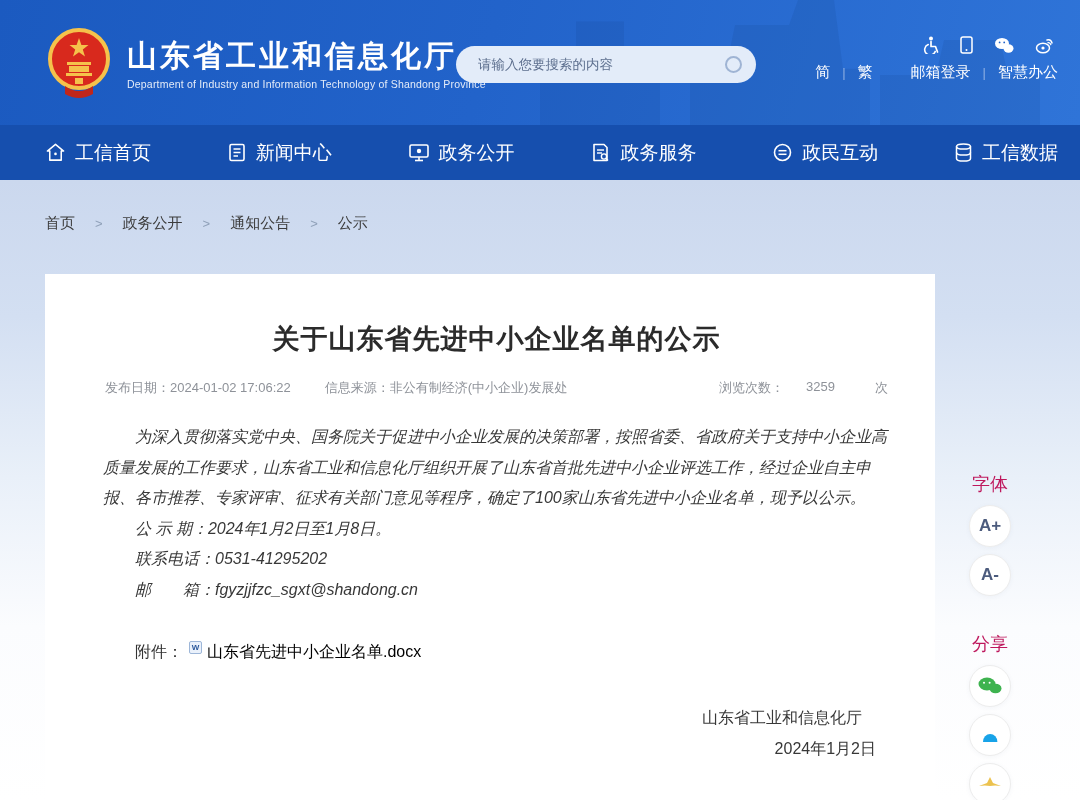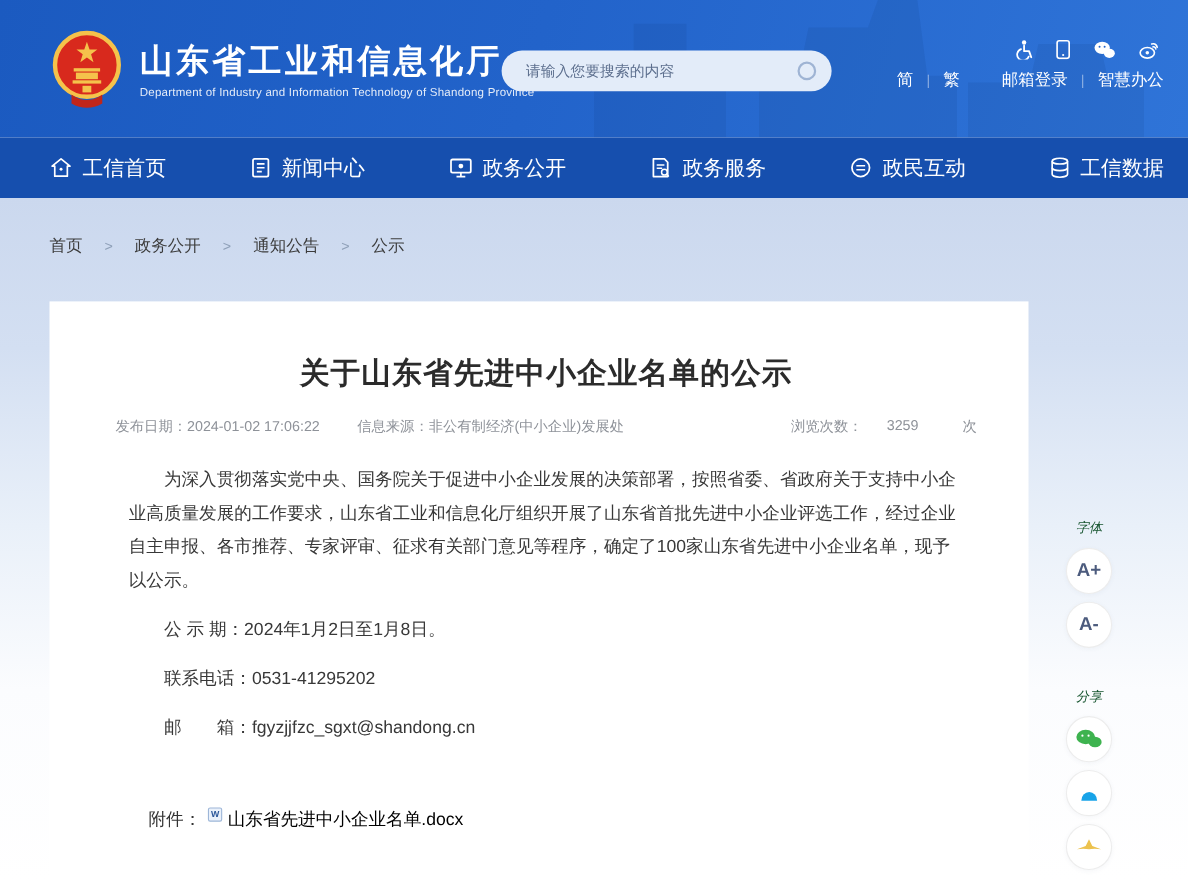--- a/index.html
+++ b/index.html
@@ -51,33 +51,33 @@
   
   .card { position:absolute; top:274px; left:45px; width:890px; height:656px; background:#fff;
     padding:47px 45px 0 58px; }
   .article-title { text-align:center; font-size:27px; font-weight:bold; color:#2b2b2b; letter-spacing:1px; }
   .meta { margin-top:22px; display:flex; justify-content:space-between; align-items:center;
     font-size:13px; color:#8e9299; padding:0 2px; }
   .meta-left { display:flex; gap:34px; }
   .meta-views { display:flex; gap:22px; }
   .meta-views .views-unit { margin-left:18px; }
   .article-body { margin-top:25px; color:#383838; font-size:16px; }
-  .article-body p { line-height:30.5px; text-indent:2em; margin:14px; }
-  .attachment { margin-top:56px; padding-left:32px; font-size:16px; color:#333; display:flex; align-items:center; }
+  .article-body p { line-height:30.5px; text-indent:2em; margin:0;font-style:italic; }
+  .attachment { margin-top:36px; padding-left:32px; font-size:16px; color:#333; display:flex; align-items:center; }
   .doc-icon { display:inline-block; width:13px; height:13px; margin:0 5px 10px 6px;
     background:#eaf1fb; border:1px solid #9db6d8; border-radius:2px; color:#2b579a;
     font-size:8px; font-weight:bold; text-align:center; line-height:12px; }
   .attachment-name { cursor:pointer; color:#000000; }
   .signature { margin-top:38px; text-align:right; padding-right:28px; font-size:16px; color:#383838; line-height:31px; }
   .signature .sig-date { margin-right:-14px; }
 
   
   .toolbar { position:absolute; left:966px; top:472px; width:48px; display:flex;
     flex-direction:column; align-items:center; }
-  .tool-label { font-size:12px; color:#14532d; margin-bottom:9px;font-style:italic; }
+  .tool-label { font-size:18px; color:#be185d; margin-bottom:9px; }
   .tool-btn { width:42px; height:42px; border-radius:50%; background:#fff; border:1px solid #ededed;
     box-shadow:0 1px 5px rgba(60,80,120,.05); display:flex; align-items:center; justify-content:center;
     cursor:pointer; margin-bottom:7px; }
   .font-btn { color:#4c5b7d; font-size:17px; font-weight:bold; }
   .share-label { margin-top:29px; }
   .tool-btn svg { display:block; }
 </style>
 </head>
 <body>
 

